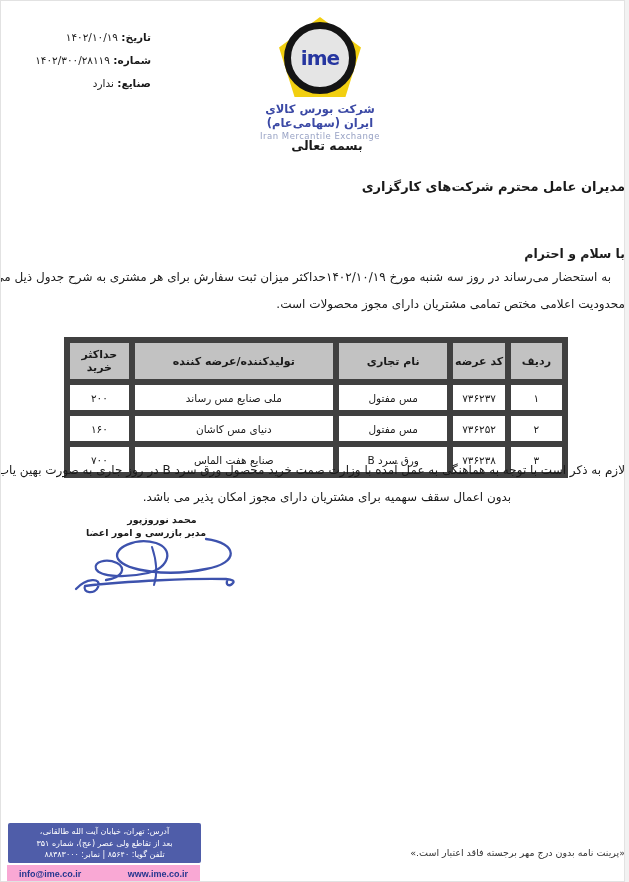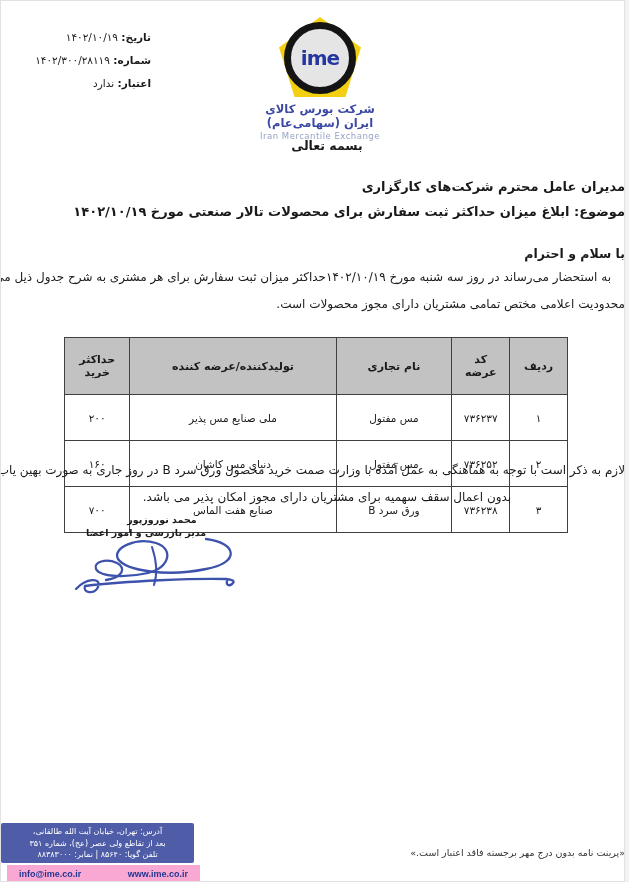--- a/index.html
+++ b/index.html
@@ -26,32 +26,32 @@
   .subject{top:203px;font-size:13px;font-weight:bold;}
   .salutation{top:245px;font-size:12.5px;font-weight:bold;}
   .body1{top:269px;font-size:12px;}
   .body1 .ind{display:inline-block;width:14px;}
   .body2{top:296px;font-size:12px;}
   .note1{top:462px;font-size:12px;}
   .note2{top:489px;font-size:12px;text-align:center;}
   
   table.grid{position:absolute;top:336px;left:63px;width:504px;border-collapse:collapse;
              direction:rtl;table-layout:fixed;}
-  table.grid th,table.grid td{border:1px solid #404040;text-align:center;vertical-align:middle;padding:10px;}
+  table.grid th,table.grid td{border:6px solid #404040;text-align:center;vertical-align:middle;padding:0;}
   table.grid th{height:36px;background:#c2c2c2;font-size:11px;font-weight:bold;}
   table.grid td{height:25px;font-size:10.5px;}
   
   .sig-name{position:absolute;top:513px;left:86px;width:150px;text-align:center;
             font-size:9.5px;font-weight:600;direction:rtl;}
   .sig-title{position:absolute;top:526px;left:70px;width:150px;text-align:center;
              font-size:9.5px;font-weight:600;direction:rtl;}
   .sig-ink{position:absolute;top:516px;left:55px;}
   
   .print-note{top:846px;font-size:9.5px;color:#333;}
-  .addr-box{position:absolute;left:0;top:822px;width:193px;height:40px;background:#4f5da9;
+  .addr-box{position:absolute;left:7px;top:822px;width:193px;height:40px;background:#4f5da9;
             border-radius:2px;color:#fff;direction:rtl;text-align:center;font-size:8px;
             line-height:11.5px;padding-top:3px;box-sizing:border-box;}
   .links-bar{position:absolute;left:6px;top:864px;width:193px;height:18px;background:#f9a8d4;
              display:flex;align-items:center;justify-content:space-between;padding:0 12px;
              box-sizing:border-box;font-family:"Liberation Sans","DejaVu Sans",sans-serif;
              font-size:9px;font-weight:bold;color:#24368f;}
 </style>
 </head>
 <body>
 
@@ -60,39 +60,38 @@
   <div class="meta">
     <div>
       <span class="lbl">تاریخ:</span>
       <span>۱۴۰۲/۱۰/۱۹</span>
     </div>
     <div>
       <span class="lbl">شماره:</span>
       <span>۱۴۰۲/۳۰۰/۲۸۱۱۹</span>
     </div>
     <div>
-      <span class="lbl">اعتبار:</span>
+      <span class="lbl">صنایع:</span>
       <span>ندارد</span>
     </div>
   </div>
 
   <div class="logo-block">
     <div class="emblem">
       <div class="pentagon"></div>
       <div class="ring">
         <span class="monogram">ime</span>
       </div>
     </div>
     <div class="company-fa">شرکت بورس کالای ایران (سهامی‌عام)</div>
     <div class="company-en">Iran Mercantile Exchange</div>
   </div>
 
   <div class="line besmeh">بسمه تعالی</div>
   <div class="line recipient">مدیران عامل محترم شرکت‌های کارگزاری</div>
-  <div class="line subject">موضوع: ابلاغ میزان حداکثر ثبت سفارش برای محصولات تالار صنعتی مورخ ۱۴۰۲/۱۰/۱۹</div>
   <div class="line salutation">با سلام و احترام</div>
   <div class="line body1"><span class="ind"></span><span>به استحضار می‌رساند در روز سه شنبه مورخ ۱۴۰۲/۱۰/۱۹حداکثر میزان ثبت سفارش برای هر مشتری به شرح جدول ذیل می‌باشد.</span></div>
   <div class="line body2">محدودیت اعلامی مختص تمامی مشتریان دارای مجوز محصولات است.</div>
 
   <table class="grid">
     <colgroup>
       <col style="width:11.5%">
         <col style="width:11.5%">
         <col style="width:23%">
         <col style="width:41%">
@@ -105,21 +104,21 @@
         <th>نام تجاری</th>
         <th>تولیدکننده/عرضه کننده</th>
         <th>حداکثر خرید</th>
       </tr>
     </thead>
     <tbody>
       <tr>
         <td>۱</td>
         <td>۷۳۶۲۳۷</td>
         <td>مس مفتول</td>
-        <td>ملی صنایع مس پذیر</td>
+        <td>ملی صنایع مس رساند</td>
         <td>۲۰۰</td>
       </tr>
       <tr>
         <td>۲</td>
         <td>۷۳۶۲۵۲</td>
         <td>مس مفتول</td>
         <td>دنیای مس کاشان</td>
         <td>۱۶۰</td>
       </tr>
       <tr>

